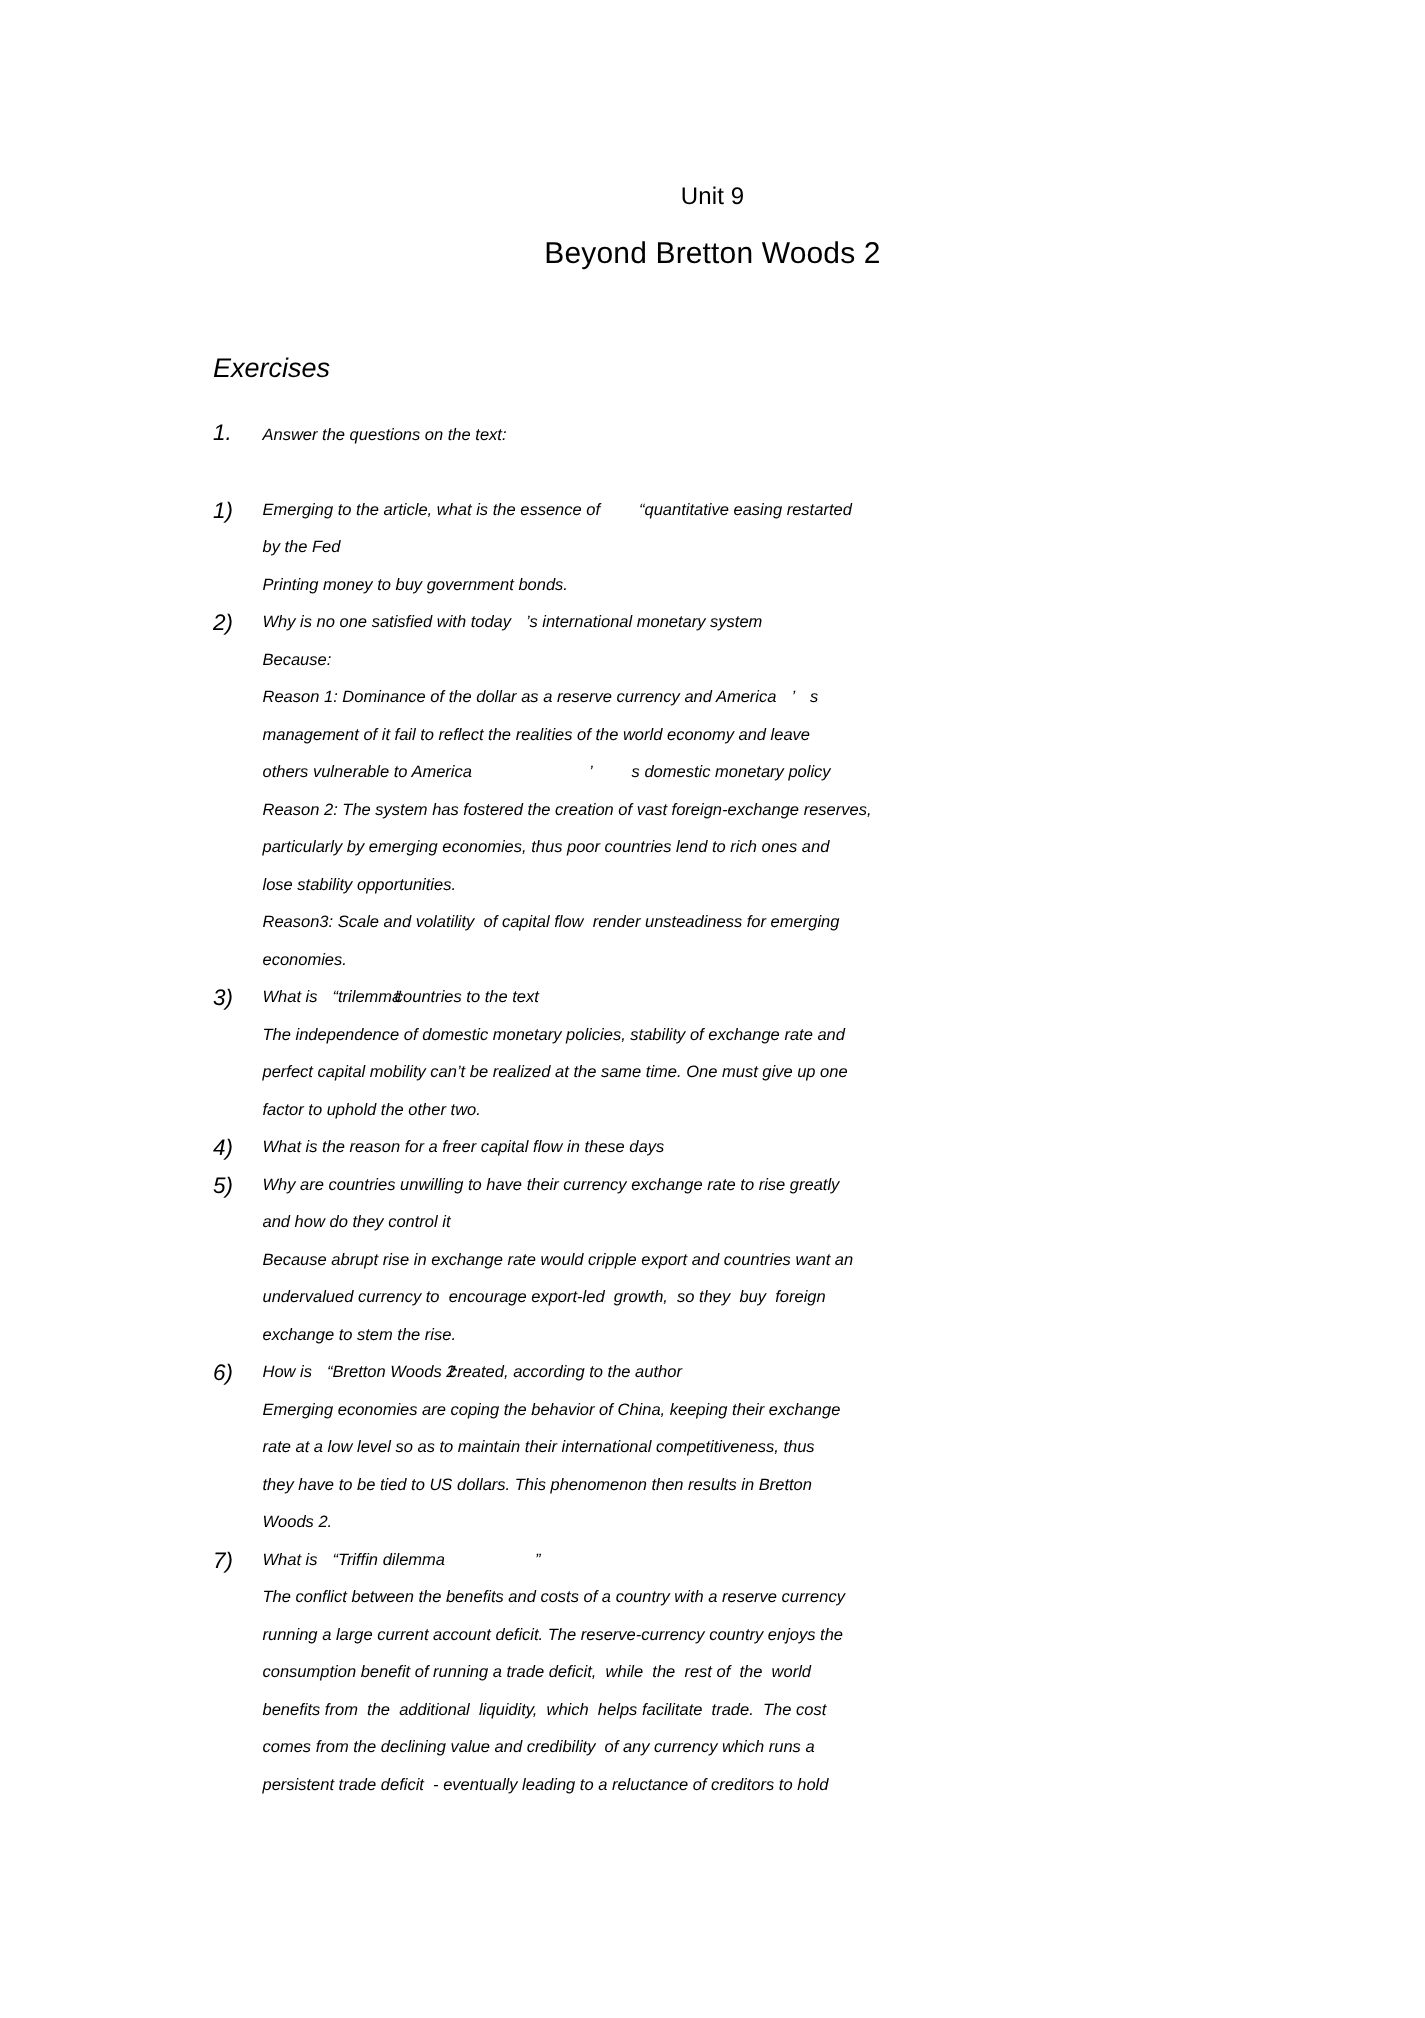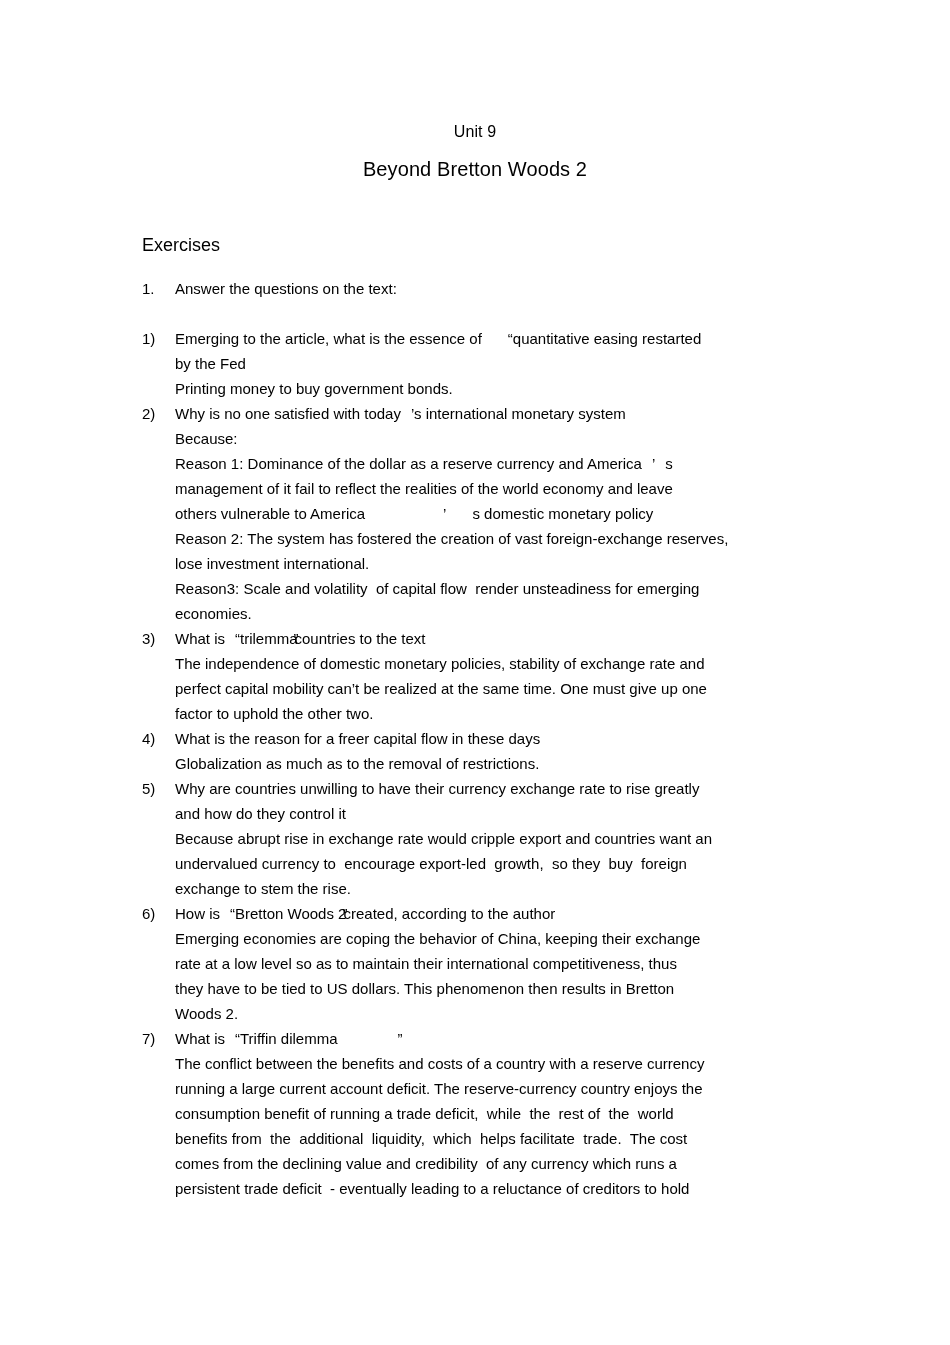--- a/index.html
+++ b/index.html
@@ -40,20 +40,21 @@
     line-height: 26px;
     letter-spacing: 0.1px;
   }
 
   
   .body-block {
     position: absolute;
     left: 142px;
     top: 232px;
     width: 680px;
+    font-style: italic;
   }
 
   .section-head {
     font-size: 18px;
     line-height: 26px;
     margin: 0 0 18px 0;
   }
 
   
   .row {
@@ -65,21 +66,21 @@
   .marker {
     position: absolute;
     left: 0;
     top: 0;
     width: 30px;
     font-size: 15px;
     line-height: 25px;
     white-space: nowrap;
   }
   .ln {
-    font-size: 15px;
+    font-size: 11px;
     line-height: 25px;
     white-space: pre;
   }
   
   .ln.just {
     white-space: pre;
   }
   .gap-sm { display: inline-block; width: 10px; }
   .gap-md { display: inline-block; width: 26px; }
   .gap-lg { display: inline-block; width: 60px; }
@@ -114,37 +115,37 @@
     </div>
 
     <div class="row">
       <span class="marker">2)</span>
       <div class="ln"><span>Why is no one satisfied with today</span><span class="gap-sm"></span><span>’s international monetary system</span></div>
       <div class="ln">Because:</div>
       <div class="ln just"><span>Reason 1: Dominance of the dollar as a reserve currency and America</span><span class="gap-sm"></span><span>’</span><span class="gap-sm"></span><span>s</span></div>
       <div class="ln just">management of it fail to reflect the realities of the world economy and leave</div>
       <div class="ln"><span>others vulnerable to America</span><span class="gap-xl"></span><span>’</span><span class="gap-md"></span><span>s domestic monetary policy</span></div>
       <div class="ln">Reason 2: The system has fostered the creation of vast foreign-exchange reserves,</div>
-      <div class="ln">lose investment international.</div>
+      <div class="ln">particularly by emerging economies, thus poor countries lend to rich ones and</div>
+      <div class="ln">lose stability opportunities.</div>
       <div class="ln">Reason3: Scale and volatility  of capital flow  render unsteadiness for emerging</div>
       <div class="ln">economies.</div>
     </div>
 
     <div class="row">
       <span class="marker">3)</span>
       <div class="ln"><span>What is</span><span class="gap-sm"></span><span>“trilemma</span><span class="tight">”</span><span class="tight">countries to the text</span></div>
       <div class="ln">The independence of domestic monetary policies, stability of exchange rate and</div>
       <div class="ln">perfect capital mobility can’t be realized at the same time. One must give up one</div>
       <div class="ln">factor to uphold the other two.</div>
     </div>
 
     <div class="row">
       <span class="marker">4)</span>
       <div class="ln">What is the reason for a freer capital flow in these days</div>
-      <div class="ln">Globalization as much as to the removal of restrictions.</div>
     </div>
 
     <div class="row">
       <span class="marker">5)</span>
       <div class="ln">Why are countries unwilling to have their currency exchange rate to rise greatly</div>
       <div class="ln">and how do they control it</div>
       <div class="ln">Because abrupt rise in exchange rate would cripple export and countries want an</div>
       <div class="ln just">undervalued currency to  encourage export-led  growth,  so they  buy  foreign</div>
       <div class="ln">exchange to stem the rise.</div>
     </div>

